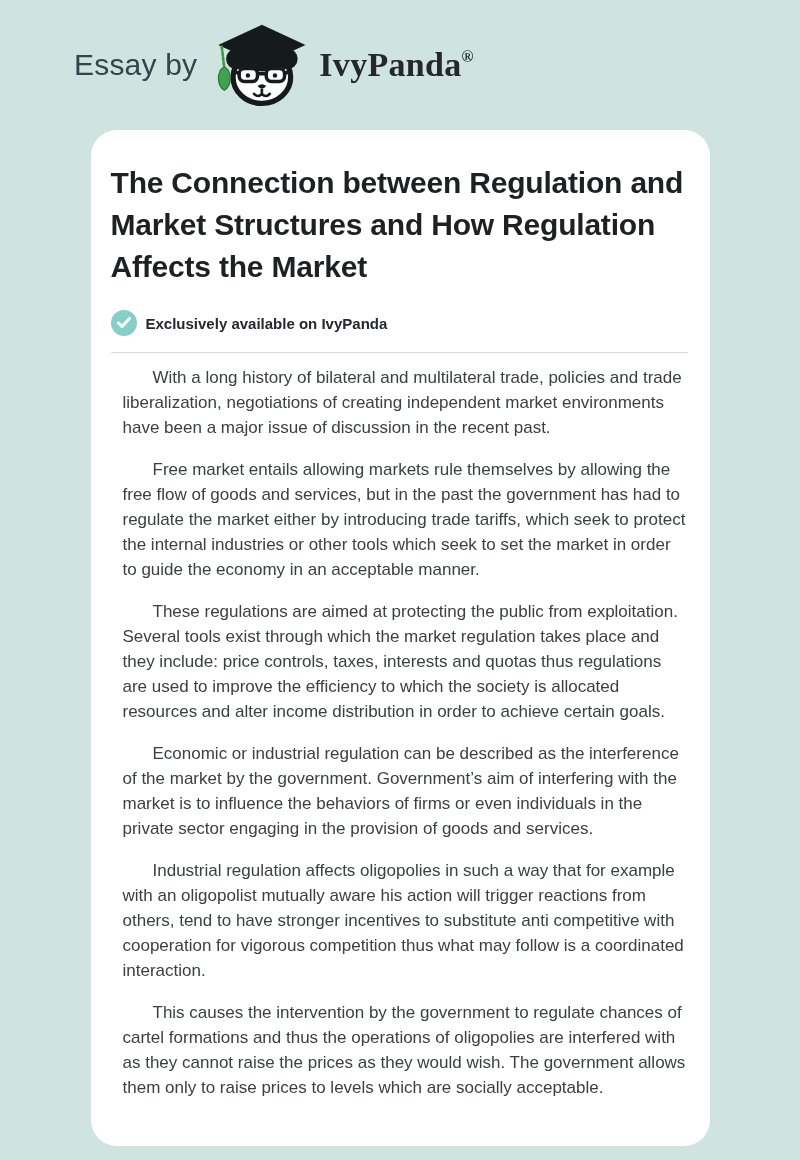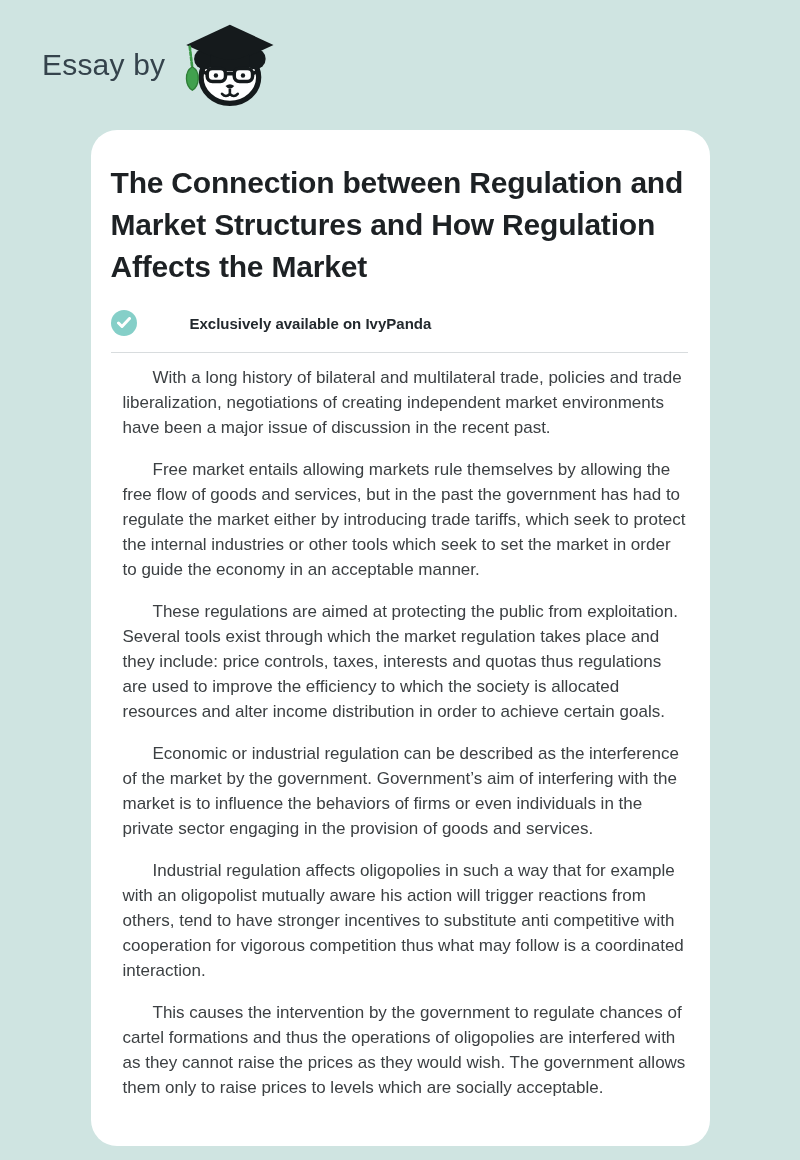--- a/index.html
+++ b/index.html
@@ -9,21 +9,21 @@
     background: #cfe4e1;
     font-family: "Liberation Sans", sans-serif;
     overflow: hidden;
   }
 
   
   .site-header {
     height: 130px;
     display: flex;
     align-items: center;
-    padding-left: 42px;
+    padding-left: 74px;
     box-sizing: border-box;
   }
   .essay-by {
     font-size: 30px;
     color: #35434c;
     letter-spacing: 0.2px;
   }
   .logo {
     display: inline-flex;
     margin: 0 10px 0 16px;
@@ -56,21 +56,20 @@
     line-height: 42px;
     font-weight: 700;
     color: #1d2124;
     letter-spacing: -0.2px;
   }
 
   .badge-row {
     display: flex;
     align-items: center;
     margin-top: 22px;
-    gap: 44px;
   }
   .check-circle {
     width: 26px;
     height: 26px;
     border-radius: 50%;
     background: #85cfc8;
     display: inline-flex;
     align-items: center;
     justify-content: center;
     flex: 0 0 auto;
@@ -128,20 +127,21 @@
 
         <circle cx="40" cy="60" r="2.5" fill="#151a1c"></circle>
         <circle cx="71" cy="60" r="2.5" fill="#151a1c"></circle>
 
         <path d="M51,72 Q56,68 61,72 Q56,78 51,72 Z" fill="#151a1c"></path>
         <line x1="56" y1="75" x2="56" y2="80" stroke="#151a1c" stroke-width="3"></line>
         <path d="M47,81 Q51.5,86 56,81 Q60.5,86 65,81" fill="none" stroke="#151a1c" stroke-width="3" stroke-linecap="round"></path>
       </svg>
     </span>
 
+    <span class="brand"><span>IvyPanda</span><sup>®</sup></span>
   </header>
 
   <main class="card">
     <h1 class="essay-title">The Connection between Regulation and Market Structures and How Regulation Affects the Market</h1>
 
     <div class="badge-row">
       <span class="check-circle">
         <svg width="14" height="12" viewBox="0 0 14 12" xmlns="http://www.w3.org/2000/svg" aria-hidden="true">
           <polyline points="1.5,6 5,9.5 12.5,1.5" fill="none" stroke="#ffffff" stroke-width="3" stroke-linecap="round" stroke-linejoin="round"></polyline>
         </svg>

